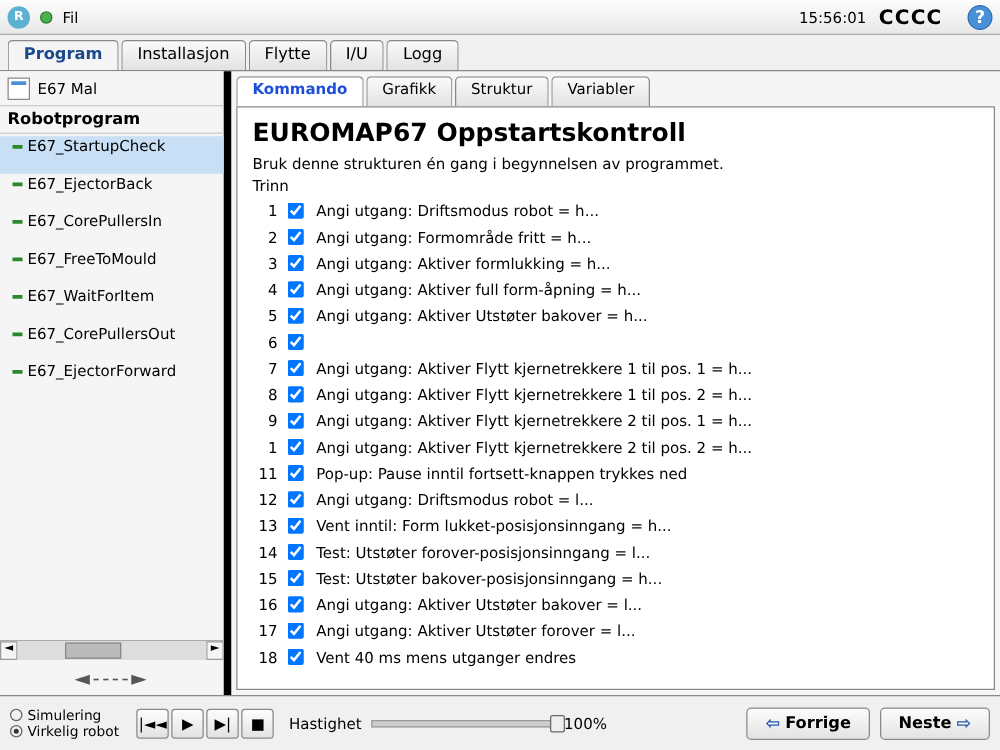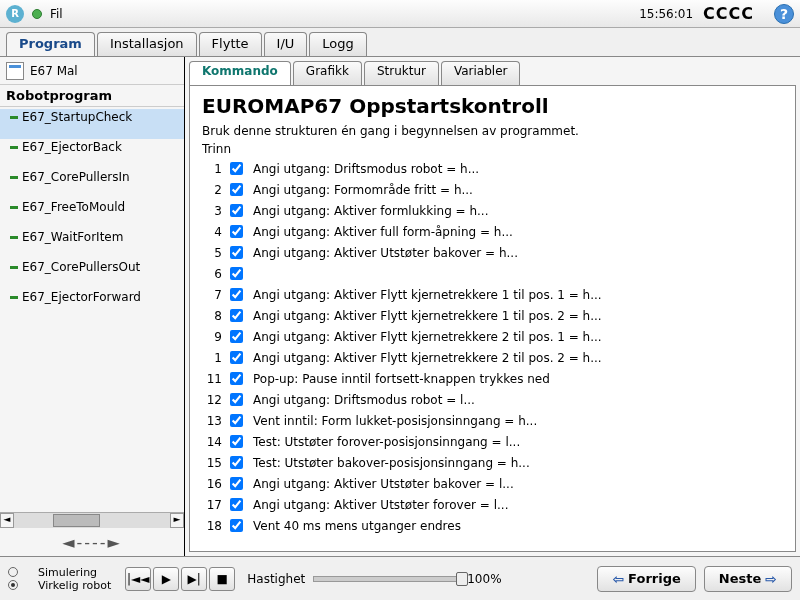--- a/index.html
+++ b/index.html
@@ -8,48 +8,48 @@
 .ur-logo { width: 18px; height: 18px; border-radius: 50%; background: #5db1d1; display: flex; align-items: center; justify-content: center; color: #fff; font-weight: bold; font-size: 10px; }
 .status-dot { width: 10px; height: 10px; border-radius: 50%; background: #4caf50; margin: 0 8px; border: 1px solid #2e7d32; }
 .topbar .spacer { flex: 1; }
 .clock { font-size: 12px; margin-right: 10px; }
 .cccc { font-weight: bold; font-size: 16px; margin-right: 20px; letter-spacing: 1px; }
 .help { width: 20px; height: 20px; border-radius: 50%; background: #4a90d9; color: #fff; display: flex; align-items: center; justify-content: center; font-weight: bold; font-size: 14px; border: 1px solid #2a6fb0; }
 .main-tabs { display: flex; height: 24px; margin: 4px 0 0 6px; }
 .main-tab { padding: 3px 12px; border: 1px solid #888; border-bottom: none; background: linear-gradient(#fafafa,#e2e2e2); margin-right: 2px; border-radius: 4px 4px 0 0; font-size: 13px; cursor: pointer; }
 .main-tab.active { background: #f5f5f5; font-weight: bold; color: #1a4a8a; }
 .workarea { display: flex; height: 500px; border-top: 1px solid #888; background: #f5f5f5; }
-.left-panel { width: 185px; border-right: 1px solid #000000; display: flex; flex-direction: column; background: #f5f5f5; }
+.left-panel { width: 185px; border-right: 6px solid #000000; display: flex; flex-direction: column; background: #f5f5f5; }
 .file-row { display: flex; align-items: center; padding: 4px 6px; border-bottom: 1px solid #ccc; height: 28px; }
 .disk-icon { width: 18px; height: 18px; border: 1px solid #888; background: #fff; margin-right: 6px; position: relative; }
 .disk-icon::after { content: ""; position: absolute; top: 2px; left: 2px; right: 2px; height: 3px; background: #4a90d9; }
 .tree-header { font-weight: bold; padding: 3px 6px; border-bottom: 1px solid #ccc; font-size: 13px; }
 .tree { flex: 1; overflow: auto; padding: 2px 0; }
 .tree-item { display: flex; align-items: center; padding: 1px 4px 15px 10px; font-size: 12px; cursor: pointer; }
 .tree-item.selected { background: #c8dff5; }
 .tree-bullet { width: 8px; height: 3px; background: #2a8a2a; margin-right: 4px; }
 .scroll-stub { height: 16px; border-top: 1px solid #aaa; background: #eaeaea; display: flex; }
 .scroll-stub .btn { width: 14px; border: 1px solid #999; background: #f5f5f5; font-size: 9px; text-align: center; }
 .scroll-stub .track { flex: 1; background: #ddd; position: relative; }
 .scroll-stub .thumb { position: absolute; left: 25%; width: 30%; top: 1px; bottom: 1px; background: #bbb; border: 1px solid #888; }
 .arrows-row { height: 28px; display: flex; align-items: center; justify-content: center; font-size: 16px; color: #555; letter-spacing: 2px; }
 .right-panel { flex: 1; display: flex; flex-direction: column; }
 .sub-tabs { display: flex; height: 24px; margin: 4px 0 0 4px; }
 .sub-tab { padding: 2px 12px; border: 1px solid #888; border-bottom: none; background: linear-gradient(#fafafa,#e2e2e2); margin-right: 2px; border-radius: 4px 4px 0 0; font-size: 12px; cursor: pointer; }
-.sub-tab.active { background: #fff; font-weight: bold; color: #0f766e; }
+.sub-tab.active { background: #fff; font-weight: bold; color: #1d4ed8; }
 .content { flex: 1; border: 1px solid #888; margin: 0 4px 4px 4px; background: #fff; padding: 8px 12px; overflow: hidden; }
 .content h2 { font-size: 20px; margin-bottom: 6px; font-weight: bold; }
 .content .desc { font-size: 12px; margin-bottom: 4px; }
 .grp-label { font-size: 12px; margin-bottom: 2px; }
 .step { display: flex; align-items: center; height: 21px; font-size: 12px; }
 .step .num { width: 20px; text-align: right; margin-right: 8px; }
 .step input[type=checkbox] { margin-right: 10px; }
 .bottombar { height: 44px; border-top: 1px solid #888; background: #f0f0f0; display: flex; align-items: center; padding: 0 8px; }
 .mode-col { display: flex; flex-direction: column; font-size: 11px; margin-right: 14px; }
-.mode-col label { display: flex; align-items: center; gap: 20px; }
+.mode-col label { display: flex; align-items: center; gap: 4px; }
 .radio { width: 10px; height: 10px; border: 1px solid #666; border-radius: 50%; display: inline-block; }
 .radio.on::after { content: ""; display: block; width: 4px; height: 4px; background: #333; border-radius: 50%; margin: 2px; }
 .transport { display: flex; gap: 2px; margin-right: 12px; }
 .tbtn { width: 26px; height: 24px; border: 1px solid #888; background: linear-gradient(#fdfdfd,#e2e2e2); display: flex; align-items: center; justify-content: center; font-size: 12px; cursor: pointer; border-radius: 3px; }
 .speed-label { font-size: 12px; margin-right: 8px; }
 .slider { width: 150px; height: 6px; background: #ccc; border: 1px solid #999; position: relative; margin-right: 4px; }
 .slider .knob { position: absolute; right: -6px; top: -5px; width: 12px; height: 14px; background: #eee; border: 1px solid #666; border-radius: 2px; }
 .pct { font-size: 12px; margin-right: auto; }
 .navbtn { height: 26px; padding: 0 14px; border: 1px solid #888; background: linear-gradient(#fdfdfd,#e2e2e2); border-radius: 4px; font-size: 13px; font-weight: bold; display: flex; align-items: center; gap: 4px; cursor: pointer; margin-left: 8px; }
 .arrow { color: #2a5aaa; font-size: 14px; }

